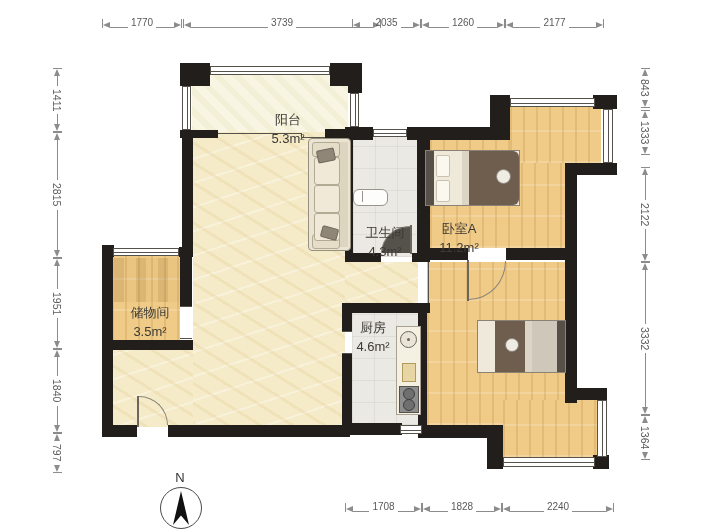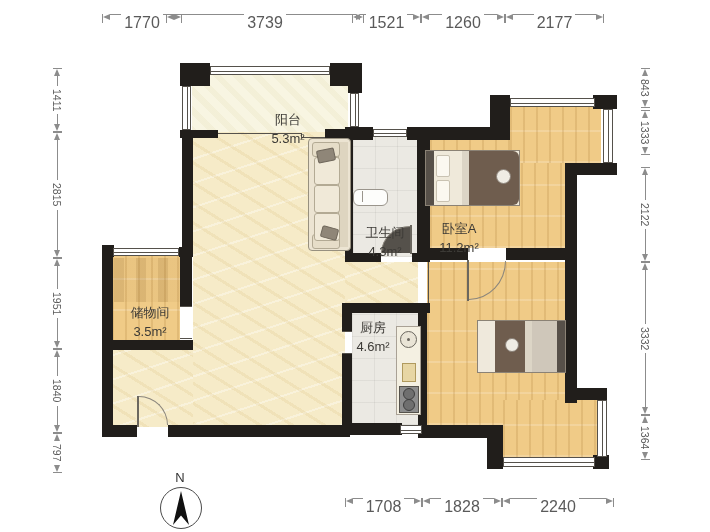--- a/index.html
+++ b/index.html
@@ -18,21 +18,21 @@
   .leaf{position:absolute;background:#6b675f;}
   .arc{position:absolute;border:1px solid #8a857c;box-sizing:border-box;}
   .arc.tr{border-left:none;border-bottom:none;border-radius:0 100% 0 0;}
   .arc.tl{border-right:none;border-bottom:none;border-radius:100% 0 0 0;}
   .arc.br{border-left:none;border-top:none;border-radius:0 0 100% 0;}
   .room-label{position:absolute;transform:translate(-50%,-50%);text-align:center;color:#3c3a36;
      font-size:13px;line-height:19px;white-space:nowrap;}
   .room-label .nm{display:block;}
   .room-label .ar{display:block;}
   
-  .dim-h{position:absolute;height:14px;display:flex;align-items:flex-start;color:#5a5a5a;font-size:16px;}
+  .dim-h{position:absolute;height:14px;display:flex;align-items:flex-end;color:#5a5a5a;font-size:10px;}
   .dim-v{position:absolute;width:14px;display:flex;flex-direction:column;align-items:center;color:#5a5a5a;font-size:10.5px;}
   .ln{background:#8c8c8c;}
   .dim-h .ln{height:1px;flex:1;}
   .dim-v .ln{width:1px;flex:1;}
   .dim-h .lbl{padding:0 3px;}
   .dim-v .lbl{writing-mode:vertical-rl;padding:3px 0;}
   .ar-l{width:0;height:0;border-top:3px solid transparent;border-bottom:3px solid transparent;border-right:7px solid #8c8c8c;}
   .ar-r{width:0;height:0;border-top:3px solid transparent;border-bottom:3px solid transparent;border-left:7px solid #8c8c8c;}
   .ar-u{width:0;height:0;border-left:3px solid transparent;border-right:3px solid transparent;border-bottom:7px solid #8c8c8c;}
   .ar-d{width:0;height:0;border-left:3px solid transparent;border-right:3px solid transparent;border-top:7px solid #8c8c8c;}
@@ -213,34 +213,34 @@
 
   <div class="dim-h" style="left:102px;top:14px;width:80px">
     <div class="etick-h"></div>
       <div class="ar-l"></div>
       <div class="ln"></div>
       <span class="lbl">1770</span>
       <div class="ln"></div>
       <div class="ar-r"></div>
       <div class="etick-h"></div>
   </div>
-  <div class="dim-h" style="left:166px;top:14px;width:198px">
+  <div class="dim-h" style="left:183px;top:14px;width:198px">
     <div class="etick-h"></div>
       <div class="ar-l"></div>
       <div class="ln"></div>
       <span class="lbl">3739</span>
       <div class="ln"></div>
       <div class="ar-r"></div>
       <div class="etick-h"></div>
   </div>
   <div class="dim-h" style="left:352px;top:14px;width:69px">
     <div class="etick-h"></div>
       <div class="ar-l"></div>
       <div class="ln"></div>
-      <span class="lbl">1521</span>
+      <span class="lbl">2035</span>
       <div class="ln"></div>
       <div class="ar-r"></div>
       <div class="etick-h"></div>
   </div>
   <div class="dim-h" style="left:421px;top:14px;width:84px">
     <div class="etick-h"></div>
       <div class="ar-l"></div>
       <div class="ln"></div>
       <span class="lbl">1260</span>
       <div class="ln"></div>

